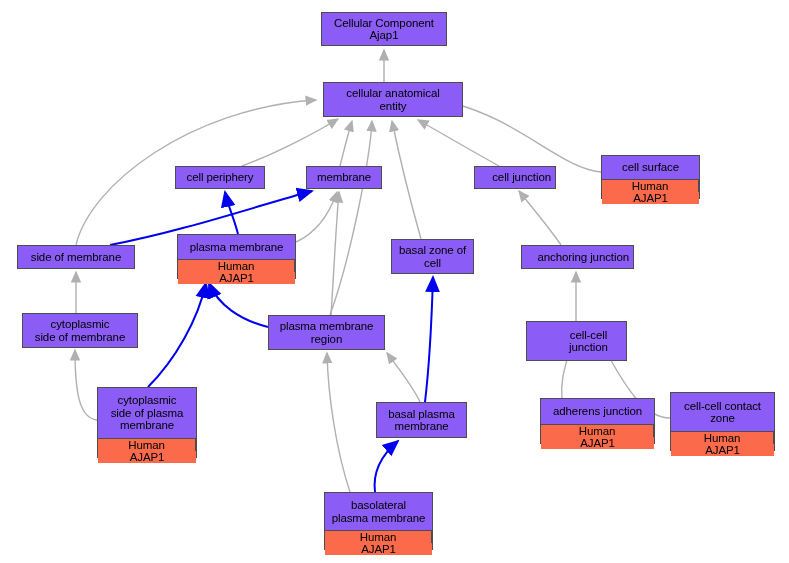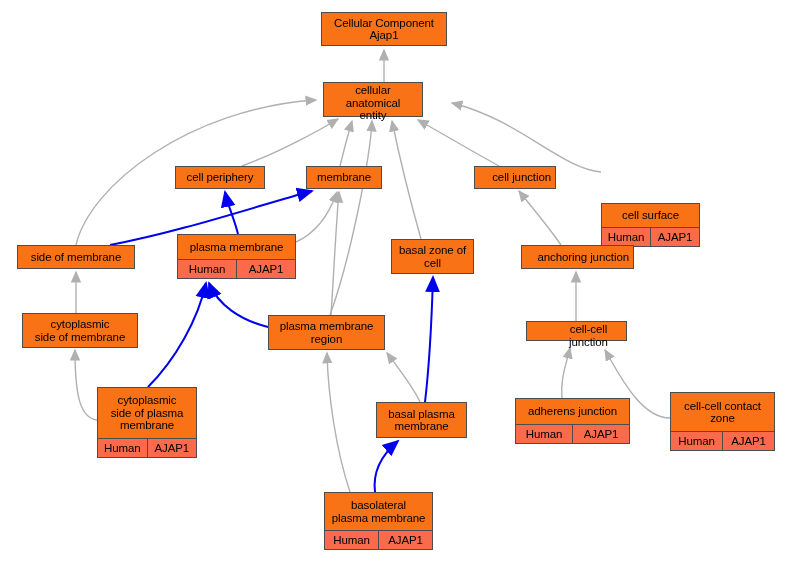--- a/index.html
+++ b/index.html
@@ -20,40 +20,41 @@
     left: 0;
     top: 0;
     width: 789px;
     height: 563px;
     pointer-events: none;
   }
   .node {
     position: absolute;
     box-sizing: border-box;
     border: 1.3px solid #4d4d4d;
-    background: #f97316;
+    background: #8b5cf6;
     display: flex;
     flex-direction: column;
     z-index: 2;
   }
   .node-title {
     flex: 1 1 auto;
     display: flex;
     align-items: center;
     justify-content: center;
     text-align: center;
     color: #000000;
     font-size: 11.5px;
     line-height: 12.5px;
     padding: 1px 4px;
     white-space: pre-line;
     letter-spacing: -0.1px;
   }
   .node-annot {
     display: flex;
+    flex-direction: column;
     border-top: 1.3px solid #4d4d4d;
     height: 18px;
     flex: 0 0 18px;
   }
   .annot-cell {
     flex: 1 1 50%;
     display: flex;
     align-items: center;
     justify-content: center;
     font-size: 11.5px;
@@ -106,34 +107,34 @@
         <path d="M 562,398 C 560,380 566,365 570,348" fill="none" stroke="#b0b0b0" stroke-width="1.4" marker-end="url(#arrow-grey)"></path>
         <path d="M 670,418 C 640,418 618,372 605,350" fill="none" stroke="#b0b0b0" stroke-width="1.4" marker-end="url(#arrow-grey)"></path>
       </g>
   </svg>
 
   <div id="nodes-group">
       <div class="node" style="left: 321px; top: 12px; width: 126px; height: 34px;">
         <div class="node-title">Cellular Component
 Ajap1</div>
       </div>
-      <div class="node" style="left: 323px; top: 82px; width: 100px; height: 35px;">
+      <div class="node" style="left: 323px; top: 82px; width: 140px; height: 35px;">
         <div class="node-title">cellular anatomical
 entity</div>
       </div>
       <div class="node" style="left: 175px; top: 166px; width: 90px; height: 23px;">
         <div class="node-title">cell periphery</div>
       </div>
       <div class="node" style="left: 306px; top: 166px; width: 76px; height: 23px;">
         <div class="node-title">membrane</div>
       </div>
       <div class="node" style="left: 474px; top: 166px; width: 82px; height: 23px; align-items: flex-end;">
         <div class="node-title">cell junction</div>
       </div>
-      <div class="node" style="left: 601px; top: 155px; width: 99px; height: 44px; margin-top: 48px;">
+      <div class="node" style="left: 601px; top: 155px; width: 99px; height: 44px;">
         <div class="node-title">cell surface</div>
         <div class="node-annot">
           <div class="annot-cell left" style="background: rgb(250, 106, 75);">Human</div>
           <div class="annot-cell" style="background: rgb(250, 106, 75);">AJAP1</div>
         </div>
       </div>
       <div class="node" style="left: 17px; top: 245px; width: 118px; height: 24px;">
         <div class="node-title">side of membrane</div>
       </div>
       <div class="node" style="left: 177px; top: 234px; width: 119px; height: 45px;">
@@ -151,37 +152,37 @@
         <div class="node-title">anchoring junction</div>
       </div>
       <div class="node" style="left: 22px; top: 313px; width: 116px; height: 35px;">
         <div class="node-title">cytoplasmic
 side of membrane</div>
       </div>
       <div class="node" style="left: 268px; top: 315px; width: 117px; height: 35px;">
         <div class="node-title">plasma membrane
 region</div>
       </div>
-      <div class="node" style="left: 526px; top: 321px; width: 101px; height: 20px; padding-left: 24px;">
+      <div class="node" style="left: 526px; top: 321px; width: 101px; height: 40px; padding-left: 24px;">
         <div class="node-title">cell-cell junction</div>
       </div>
       <div class="node" style="left: 97px; top: 387px; width: 100px; height: 71px;">
         <div class="node-title">cytoplasmic
 side of plasma
 membrane</div>
         <div class="node-annot">
           <div class="annot-cell left" style="background: rgb(250, 106, 75);">Human</div>
           <div class="annot-cell" style="background: rgb(250, 106, 75);">AJAP1</div>
         </div>
       </div>
       <div class="node" style="left: 376px; top: 402px; width: 91px; height: 36px;">
         <div class="node-title">basal plasma
 membrane</div>
       </div>
-      <div class="node" style="left: 515px; top: 398px; width: 115px; height: 46px;">
+      <div class="node" style="left: 540px; top: 398px; width: 115px; height: 46px;">
         <div class="node-title">adherens junction</div>
         <div class="node-annot">
           <div class="annot-cell left" style="background: rgb(250, 106, 75);">Human</div>
           <div class="annot-cell" style="background: rgb(250, 106, 75);">AJAP1</div>
         </div>
       </div>
       <div class="node" style="left: 670px; top: 392px; width: 105px; height: 59px;">
         <div class="node-title">cell-cell contact
 zone</div>
         <div class="node-annot">

